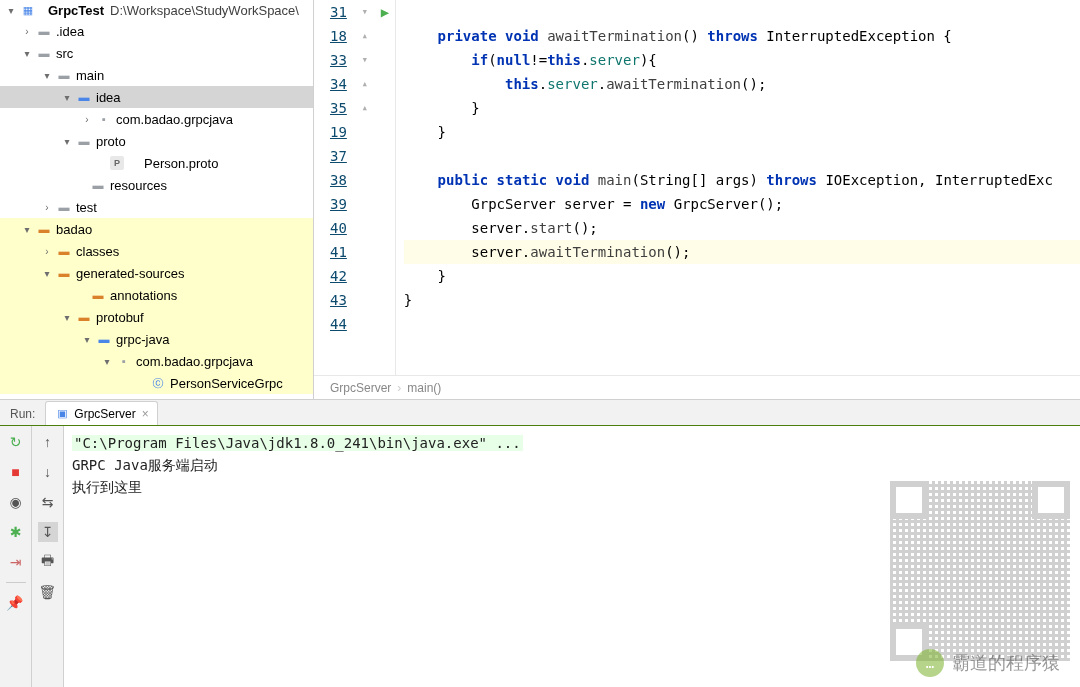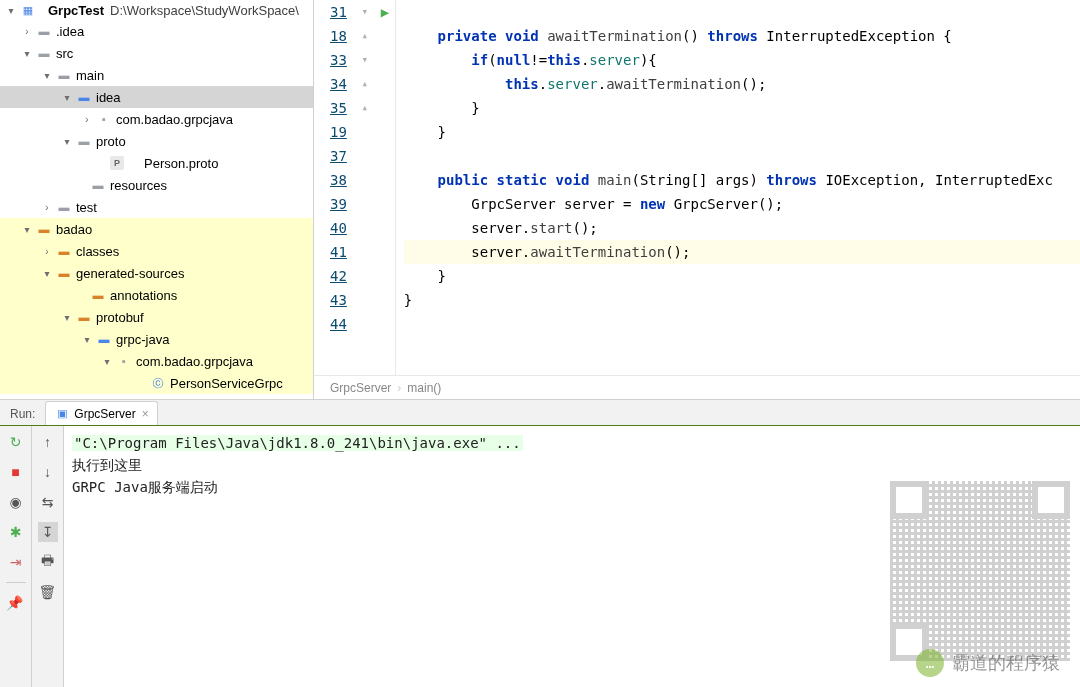--- a/index.html
+++ b/index.html
@@ -439,22 +439,22 @@
     <div class="run-toolbar2">
       <div class="tb-btn">↑</div>
       <div class="tb-btn">↓</div>
       <div class="tb-btn">⇆</div>
       <div class="tb-btn" style="background:#d5d5d5">↧</div>
       <div class="tb-btn">🖶</div>
       <div class="tb-btn">🗑</div>
     </div>
     <div class="console">
       <div><span class="cmd-hl">"C:\Program Files\Java\jdk1.8.0_241\bin\java.exe" ...</span></div>
+      <div>GRPC Java服务端启动</div>
       <div>执行到这里</div>
-      <div>GRPC Java服务端启动</div>
 
       <div class="watermark-qr">
         <div class="qr-eye" style="top:0;left:0"></div>
         <div class="qr-eye" style="top:0;right:0"></div>
         <div class="qr-eye" style="bottom:0;left:0"></div>
       </div>
       <div class="watermark-text">
         <span class="wechat-icon">…</span>
         <span>霸道的程序猿</span>
       </div>

